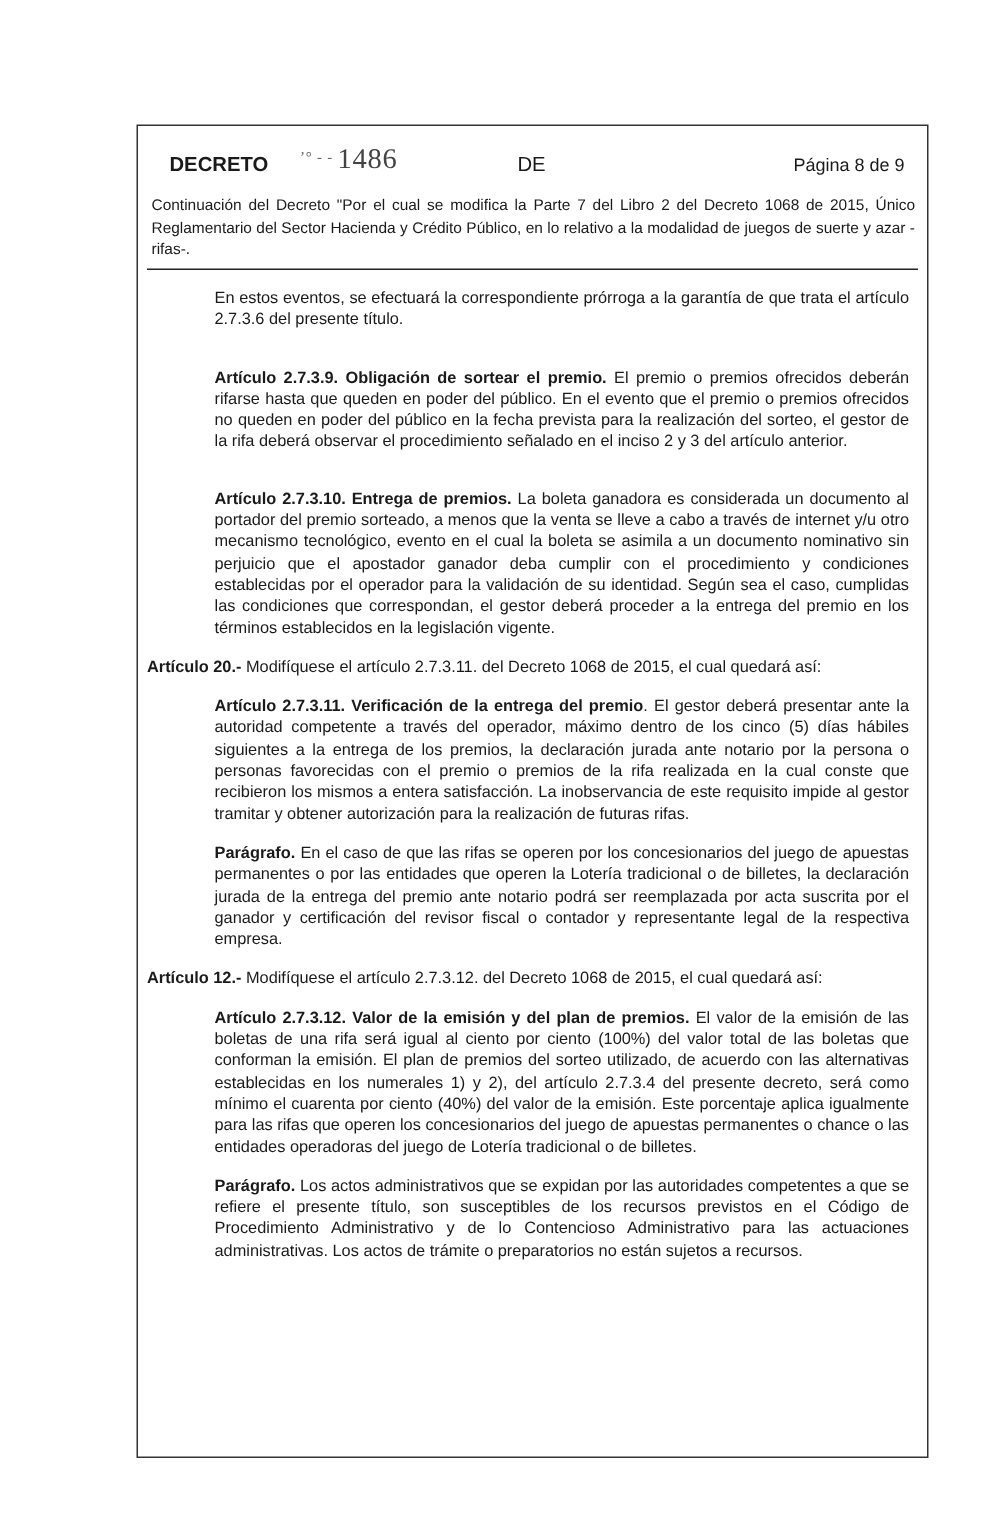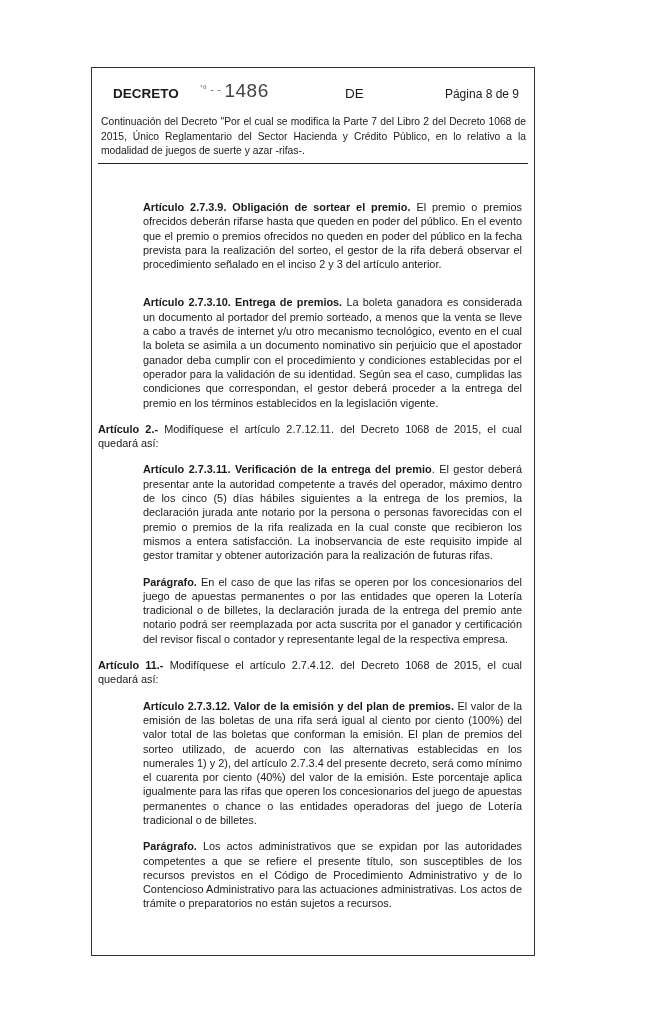--- a/index.html
+++ b/index.html
@@ -1,28 +1,28 @@
 <!DOCTYPE html>
 <html><head>
 <meta charset="utf-8">
 <style>
   html, body { margin: 0; padding: 0; }
   body {
     width: 671px; height: 1024px; background: #ffffff; position: relative;
     font-family: "Liberation Sans", sans-serif; color: #1a1a1a; overflow: hidden;
   }
   .page-box {
-    position: absolute; left: 91px; top: 67px; width: 444px; height: 889px;
+    position: absolute; left: 91px; top: 83px; width: 528px; height: 889px;
     border: 1.5px solid #333; box-sizing: border-box;
   }
   .header-row {
     position: absolute; left: 0; right: 0; top: 14px; height: 22px;
   }
   .decreto-label { position: absolute; left: 21px; top: 4px; font-weight: bold; font-size: 13.5px; }
-  .decreto-number { position: absolute; left: 108px; top: -2px; font-family: Liberation Sans, sans-serif; font-size: 19px; color: #444; letter-spacing: 0.5px; }
+  .decreto-number { position: absolute; left: 108px; top: -2px; font-family: Liberation Serif, serif; font-size: 19px; color: #444; letter-spacing: 0.5px; }
   .decreto-prefix { font-size: 10px; color: #666; margin-right: 3px; vertical-align: 4px; }
   .de-label { position: absolute; left: 253px; top: 4px; font-size: 13.5px; text-align: right; }
   .page-number { position: absolute; right: 15px; top: 5px; font-size: 12px; }
   .subtitle {
     position: absolute; left: 9px; right: 8px; top: 47px;
     font-size: 10.3px; line-height: 14.5px; text-align: justify;
   }
   .header-rule { position: absolute; left: 6px; right: 6px; top: 95px; height: 0; border-top: 1.8px solid #222; }
   .body { position: absolute; left: 0; right: 0; top: 108px; }
   .para {
@@ -40,36 +40,37 @@
   <div class="header-row">
     <span class="decreto-label">DECRETO</span>
     <span class="decreto-number"><span class="decreto-prefix">’° - -</span><span>1486</span></span>
     <span class="de-label">DE</span>
     <span class="page-number">Página 8 de 9</span>
   </div>
   <div class="subtitle">Continuación del Decreto "Por el cual se modifica la Parte 7 del Libro 2 del Decreto 1068 de 2015, Único Reglamentario del Sector Hacienda y Crédito Público, en lo relativo a la modalidad de juegos de suerte y azar -rifas-.</div>
   <div class="header-rule"></div>
 
   <div class="body">
+    <p class="para indent">En estos eventos, se efectuará la correspondiente prórroga a la garantía de que trata el artículo 2.7.3.6 del presente título.</p>
     <div class="gap-m"></div>
 
     <div class="gap-m"></div>
     <p class="para indent"><b>Artículo 2.7.3.9. Obligación de sortear el premio.</b><span> El premio o premios ofrecidos deberán rifarse hasta que queden en poder del público. En el evento que el premio o premios ofrecidos no queden en poder del público en la fecha prevista para la realización del sorteo, el gestor de la rifa deberá observar el procedimiento señalado en el inciso 2 y 3 del artículo anterior.</span></p>
     <div class="gap-m"></div>
 
     <div class="gap-m"></div>
     <p class="para indent"><b>Artículo 2.7.3.10. Entrega de premios.</b><span> La boleta ganadora es considerada un documento al portador del premio sorteado, a menos que la venta se lleve a cabo a través de internet y/u otro mecanismo tecnológico, evento en el cual la boleta se asimila a un documento nominativo sin perjuicio que el apostador ganador deba cumplir con el procedimiento y condiciones establecidas por el operador para la validación de su identidad. Según sea el caso, cumplidas las condiciones que correspondan, el gestor deberá proceder a la entrega del premio en los términos establecidos en la legislación vigente.</span></p>
     <div class="gap-m"></div>
 
-    <p class="para article"><b>Artículo 2.-</b><span> Modifíquese el artículo 2.7.12.11. del Decreto 1068 de 2015, el cual quedará así:</span></p>
+    <p class="para article"><b>Artículo 20.-</b><span> Modifíquese el artículo 2.7.3.11. del Decreto 1068 de 2015, el cual quedará así:</span></p>
     <div class="gap-m"></div>
     <p class="para indent"><b>Artículo 2.7.3.11. Verificación de la entrega del premio</b><span>. El gestor deberá presentar ante la autoridad competente a través del operador, máximo dentro de los cinco (5) días hábiles siguientes a la entrega de los premios, la declaración jurada ante notario por la persona o personas favorecidas con el premio o premios de la rifa realizada en la cual conste que recibieron los mismos a entera satisfacción. La inobservancia de este requisito impide al gestor tramitar y obtener autorización para la realización de futuras rifas.</span></p>
     <div class="gap-m"></div>
     <p class="para indent"><b>Parágrafo.</b><span> En el caso de que las rifas se operen por los concesionarios del juego de apuestas permanentes o por las entidades que operen la Lotería tradicional o de billetes, la declaración jurada de la entrega del premio ante notario podrá ser reemplazada por acta suscrita por el ganador y certificación del revisor fiscal o contador y representante legal de la respectiva empresa.</span></p>
     <div class="gap-m"></div>
 
-    <p class="para article"><b>Artículo 11.-</b><span> Modifíquese el artículo 2.7.4.12. del Decreto 1068 de 2015, el cual quedará así:</span></p>
+    <p class="para article"><b>Artículo 12.-</b><span> Modifíquese el artículo 2.7.3.12. del Decreto 1068 de 2015, el cual quedará así:</span></p>
     <div class="gap-m"></div>
     <p class="para indent"><b>Artículo 2.7.3.12. Valor de la emisión y del plan de premios.</b><span> El valor de la emisión de las boletas de una rifa será igual al ciento por ciento (100%) del valor total de las boletas que conforman la emisión. El plan de premios del sorteo utilizado, de acuerdo con las alternativas establecidas en los numerales 1) y 2), del artículo 2.7.3.4 del presente decreto, será como mínimo el cuarenta por ciento (40%) del valor de la emisión. Este porcentaje aplica igualmente para las rifas que operen los concesionarios del juego de apuestas permanentes o chance o las entidades operadoras del juego de Lotería tradicional o de billetes.</span></p>
     <div class="gap-m"></div>
     <p class="para indent"><b>Parágrafo.</b><span> Los actos administrativos que se expidan por las autoridades competentes a que se refiere el presente título, son susceptibles de los recursos previstos en el Código de Procedimiento Administrativo y de lo Contencioso Administrativo para las actuaciones administrativas. Los actos de trámite o preparatorios no están sujetos a recursos.</span></p>
   </div>
 </div>
 
 </body></html>

